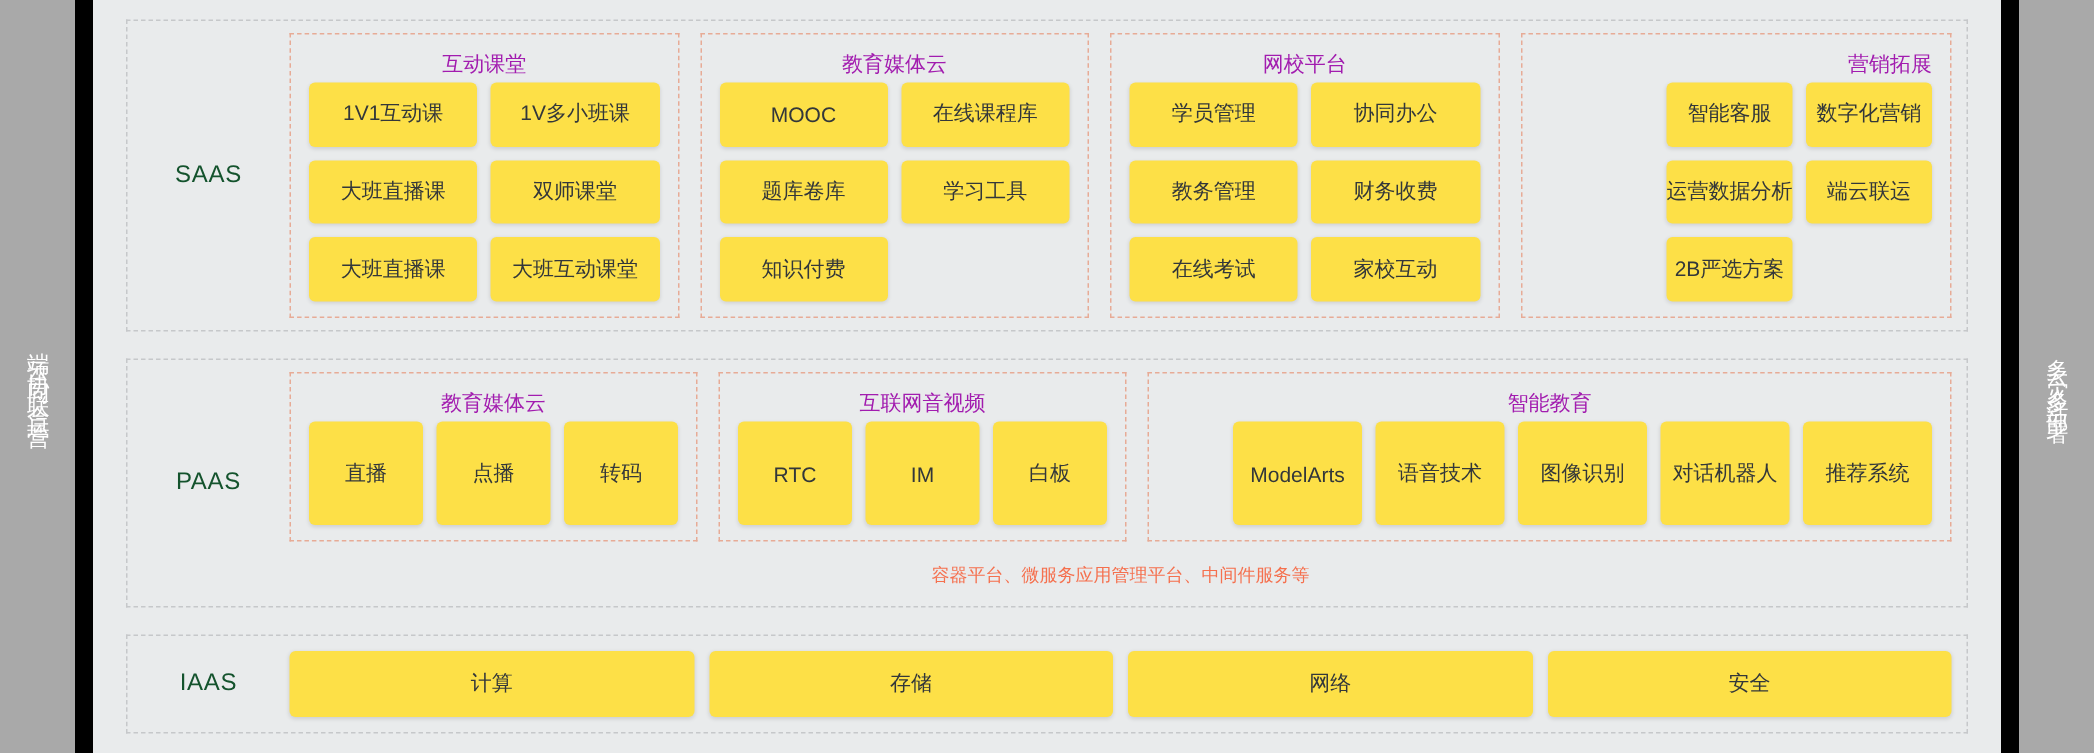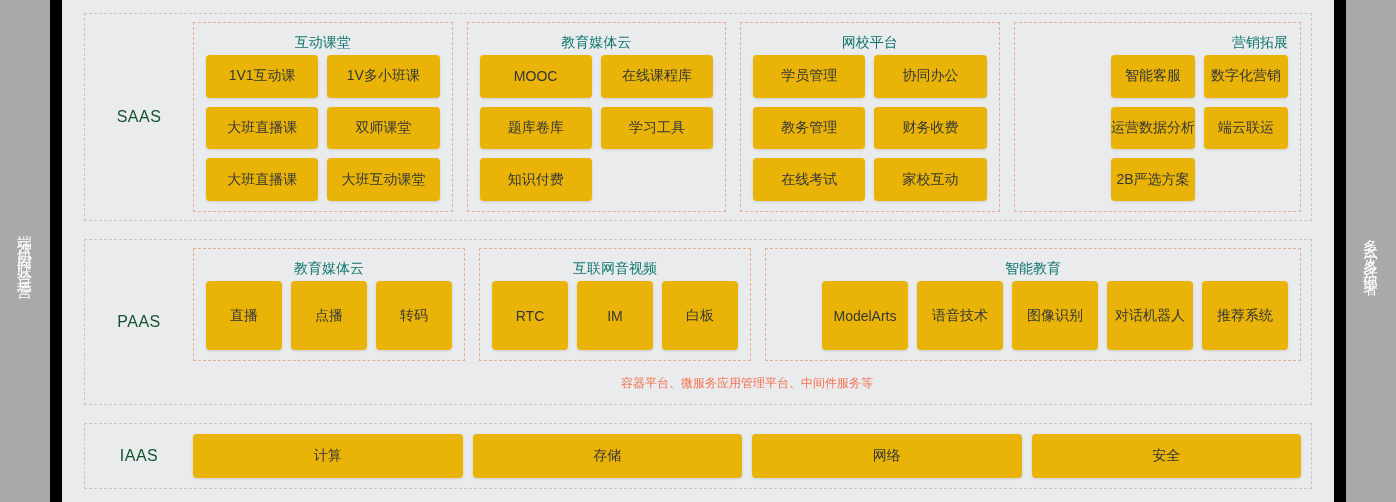--- a/index.html
+++ b/index.html
@@ -112,41 +112,41 @@
   .group {
     border: 1px dashed #e7ab96;
     box-sizing: border-box;
     padding: 6px 12px 10px 12px;
     display: flex;
     flex-direction: column;
     min-width: 0;
   }
 
   .group-title {
-    color: #0f766e;
+    color: #a21caf;
     font-size: 14px;
     text-align: center;
     line-height: 26px;
     height: 26px;
     user-select: none;
     white-space: nowrap;
   }
 
   .tile-grid {
     flex: 1 1 auto;
     display: grid;
     gap: 9px;
     min-height: 0;
   }
   .tile-grid.cols-2 { grid-template-columns: repeat(2, 1fr); }
   .tile-grid.cols-3 { grid-template-columns: repeat(3, 1fr); }
   .tile-grid.cols-5 { grid-template-columns: repeat(5, 1fr); padding-left: 44px; }
 
   .tile {
-    background: #eab308;
+    background: #fde047;
     border-radius: 4px;
     box-shadow: 0 1px 3px rgba(0,0,0,0.12);
     display: flex;
     align-items: center;
     justify-content: center;
     font-size: 14px;
     color: #33373a;
     white-space: nowrap;
     min-width: 0;
     user-select: none;

